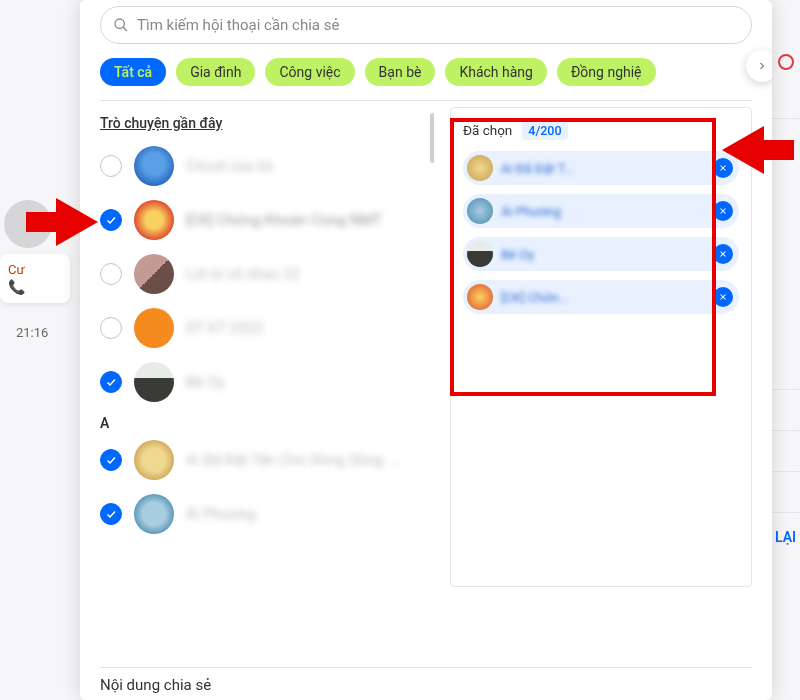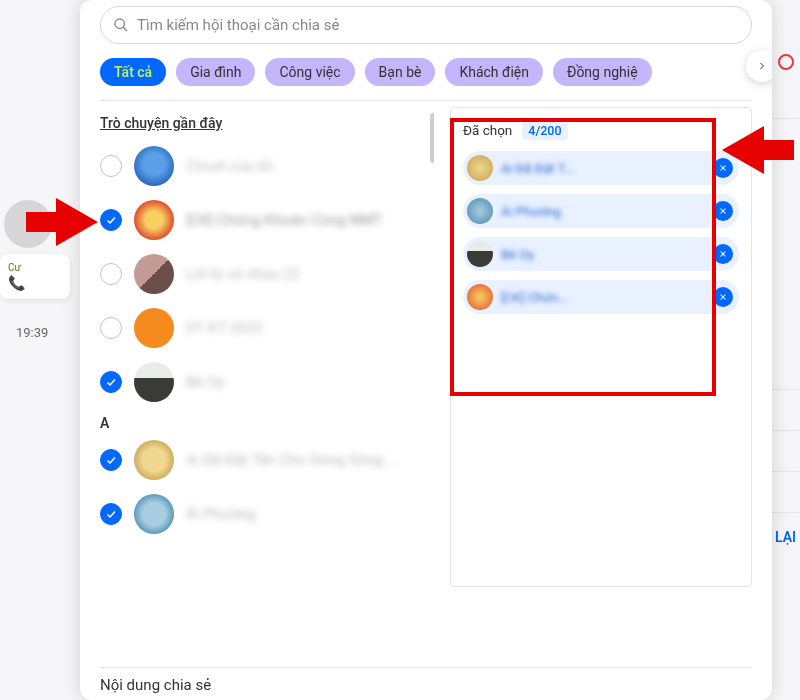--- a/index.html
+++ b/index.html
@@ -2,38 +2,38 @@
 <html><head>
 <meta charset="utf-8">
 <style>
   * { box-sizing: border-box; margin: 0; padding: 0; font-family: -apple-system, BlinkMacSystemFont, "Segoe UI", Roboto, Helvetica, Arial, sans-serif; }
   body { width: 800px; height: 700px; overflow: hidden; background: #f6f6f8; position: relative; }
 
   
   .bg-layer { position: absolute; inset: 0; filter: blur(0.5px); }
   .bg-left-item { position: absolute; left: 0; top: 200px; width: 70px; }
   .bg-left-item .card { background: #fff; border-radius: 8px; padding: 8px; box-shadow: 0 2px 6px rgba(0,0,0,0.08); }
-  .bg-left-item .small { font-size: 10px; color: #4d7c0f; }
+  .bg-left-item .small { font-size: 13px; color: #c2410c; }
   .bg-left-item .phone { color: #19a463; font-size: 14px; margin-top: 2px; }
   .bg-left-time { position: absolute; left: 16px; top: 325px; font-size: 13px; color: #666; }
   .bg-right { position: absolute; right: 0; top: 60px; width: 100px; color: #333; font-size: 14px; }
   .bg-right-notch { position: absolute; right: 6px; top: 54px; width: 16px; height: 16px; border: 2px solid #e63946; border-radius: 50%; }
   .bg-right-row { padding: 12px 6px; border-bottom: 1px solid #e6e6e8; white-space: nowrap; overflow: hidden; }
   .bg-right-action { color: #0068ff; font-weight: 600; padding-top: 16px; text-align: right; padding-right: 4px; }
 
   
-  .modal { position: absolute; left: 80px; top: 0; width: 692px; height: 700px; background: #fff; border-radius: 12px; box-shadow: -2px 0 20px rgba(0,0,0,0.08), 2px 0 20px rgba(0,0,0,0.08); padding-top: 6px; overflow: hidden; }
+  .modal { position: absolute; left: 80px; top: 0; width: 692px; height: 700px; background: #fff; border-radius: 6px; box-shadow: -2px 0 20px rgba(0,0,0,0.08), 2px 0 20px rgba(0,0,0,0.08); padding-top: 6px; overflow: hidden; }
 
   .search-wrap { padding: 0 20px; }
   .search-box { display: flex; align-items: center; border: 1px solid #d6d6d9; border-radius: 20px; height: 38px; padding: 0 12px; color: #888; }
   .search-box svg { width: 16px; height: 16px; stroke: #888; fill: none; margin-right: 8px; }
   .search-ph { font-size: 15px; color: #888; }
 
   .chips { display: flex; gap: 10px; padding: 14px 20px 14px 20px; align-items: center; position: relative; }
-  .chip { background: #c4b5fd; color: #333; border-radius: 16px; padding: 6px 14px; font-size: 14px; white-space: nowrap; }
+  .chip { background: #bef264; color: #333; border-radius: 16px; padding: 6px 14px; font-size: 14px; white-space: nowrap; }
   .chip.active { background: #0068ff; color: #bef264; font-weight: 500; }
   .chip-more { position: absolute; right: -6px; top: 6px; width: 32px; height: 32px; border-radius: 50%; background: #fff; box-shadow: 0 2px 8px rgba(0,0,0,0.18); display: flex; align-items: center; justify-content: center; }
   .chip-more svg { width: 12px; height: 12px; stroke: #333; fill: none; stroke-width: 2; }
 
   .divider { border-top: 1px solid #e4e4e6; margin: 0 20px; }
 
   .body { display: flex; padding: 6px 20px 0 20px; gap: 16px; height: 560px; }
   .left-col { flex: 1.05; overflow: hidden; position: relative; }
   .right-col { flex: 0.95; }
 
@@ -70,21 +70,21 @@
 <body>
 
 <div class="bg-layer">
   <div class="bg-left-item">
     <div style="width:48px;height:48px;border-radius:50%;background:#d6d6d9;margin-bottom:6px;margin-left:4px;"></div>
     <div class="card">
       <div class="small">Cư</div>
       <div class="phone">📞</div>
     </div>
   </div>
-  <div class="bg-left-time">19:39</div>
+  <div class="bg-left-time">21:16</div>
   <div class="bg-right-notch"></div>
   <div class="bg-right" style="top:78px;">
     <div class="bg-right-row">gọi thoại</div>
     <div style="height:230px"></div>
     <div class="bg-right-row">ên điện th</div>
     <div class="bg-right-row">nhiều ng</div>
     <div class="bg-right-row">/</div>
     <div class="bg-right-row">gọi video</div>
     <div class="bg-right-action">I LẠI</div>
   </div>
@@ -100,21 +100,21 @@
         </svg>
       <span class="search-ph">Tìm kiếm hội thoại cần chia sẻ</span>
     </div>
   </div>
 
   <div class="chips">
     <div class="chip active">Tất cả</div>
     <div class="chip">Gia đình</div>
     <div class="chip">Công việc</div>
     <div class="chip">Bạn bè</div>
-    <div class="chip">Khách điện</div>
+    <div class="chip">Khách hàng</div>
     <div class="chip">Đồng nghiệ</div>
     <div class="chip-more">
       <svg viewBox="0 0 24 24">
           <polyline points="9 6 15 12 9 18"></polyline>
         </svg>
     </div>
   </div>
 
   <div class="divider"></div>
 

